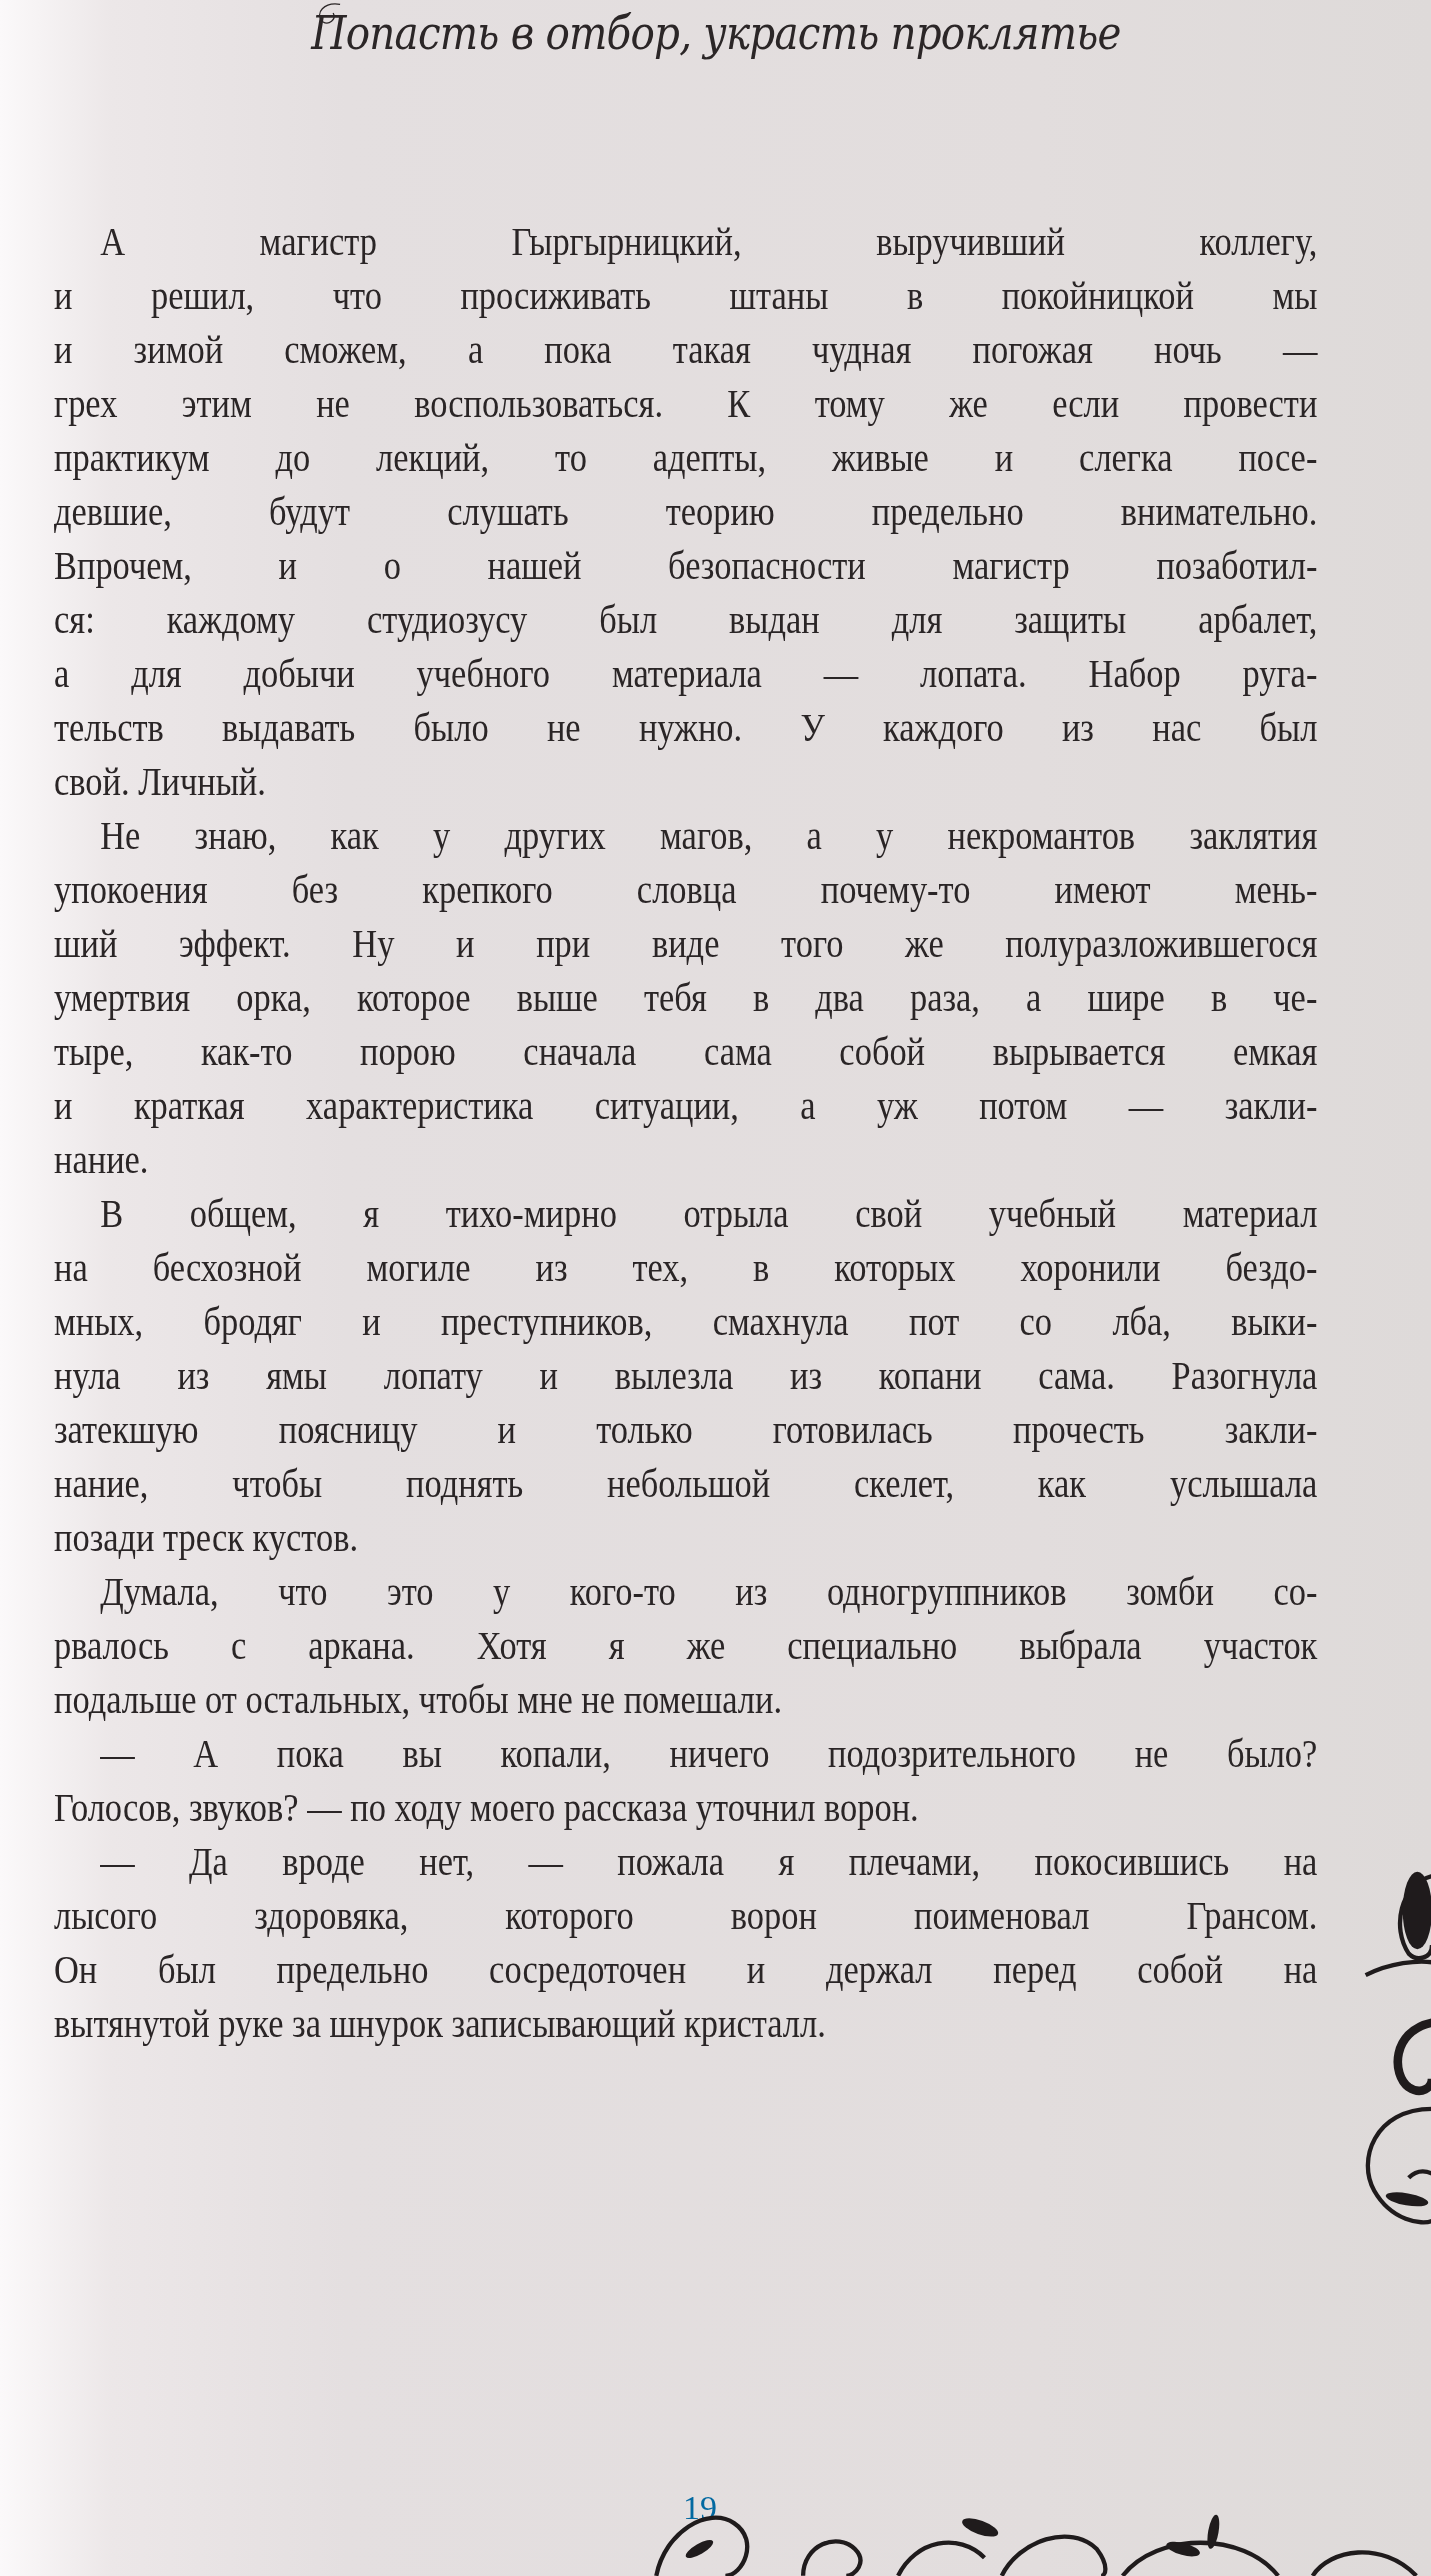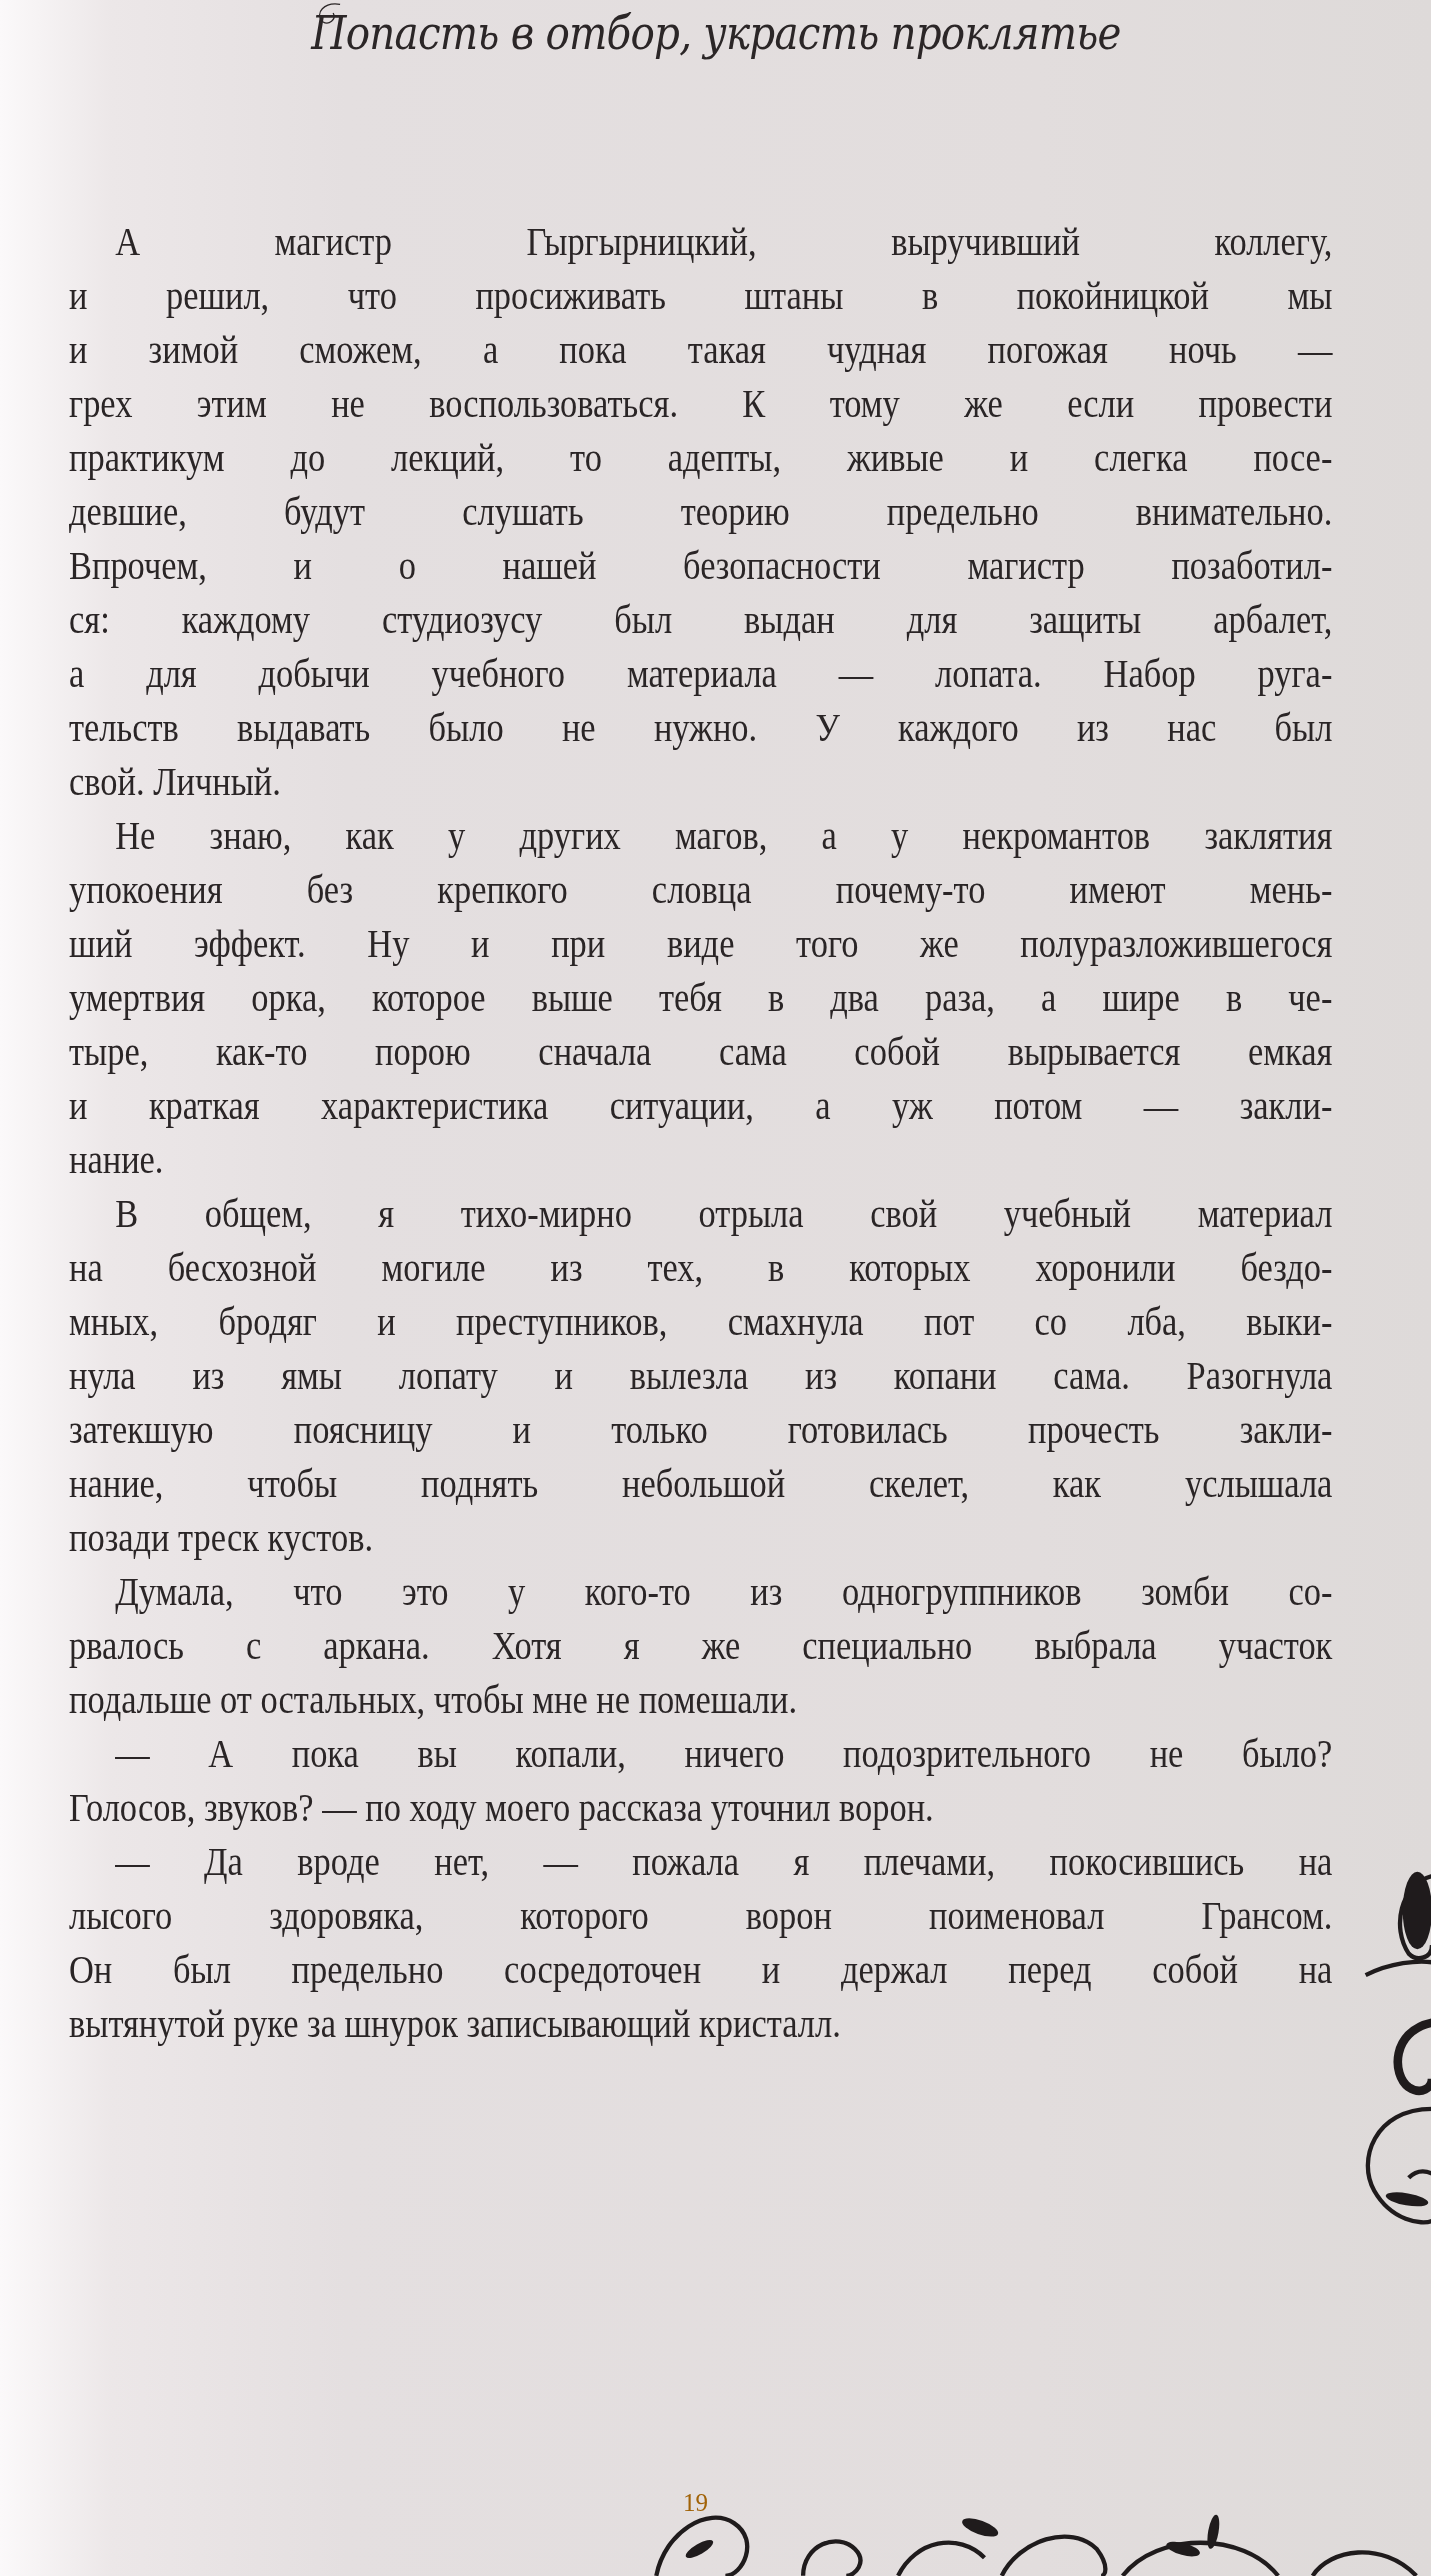--- a/index.html
+++ b/index.html
@@ -7,30 +7,30 @@
       width: 1432px; height: 2576px; overflow: hidden; position: relative;
       background: linear-gradient(90deg, #fbf9fa 0px, #ece7e8 112px, #e4dfe0 346px, #e2dddd 1037px, #dedad9 1432px);
       font-family: "Liberation Serif", "DejaVu Serif", serif;
       color: #2a2526;
     }
     .running-head {
       position: absolute; left: 0; width: 1432px; top: 5.2px; text-align: center;
       font-family: "DejaVu Serif", serif; font-style: italic; font-size: 47px;
       letter-spacing: -0.9px; color: #2b2627; transform: scaleX(0.86); transform-origin: 50% 0;
     }
-    .text-block { position: absolute; left: 69px; top: 214px; width: 1263px; }
+    .text-block { position: absolute; left: 54px; top: 214px; width: 1263px; }
     .line {
       height: 54px; line-height: 54px; font-size: 41px; white-space: nowrap;
       text-align: justify; text-align-last: justify; overflow: visible;
       transform: scaleX(0.84); transform-origin: 0 0; width: 1504px;
     }
     .line.indent { padding-left: 55px; box-sizing: border-box; }
     .line.last { text-align-last: left; }
     .page-number {
-      position: absolute; left: 683px; top: 2489px; font-size: 25px; color: #a16207;
+      position: absolute; left: 683px; top: 2489px; font-size: 34px; color: #0369a1;
     }
     .ornament-bottom { position: absolute; left: 639px; top: 2497px; }
     .ornament-right { position: absolute; left: 1357px; top: 1858px; }
   </style>
 </head>
 <body>
 
 <div class="running-head">Попасть в отбор, украсть проклятье</div>
 
 <div class="text-block" id="text-block">

